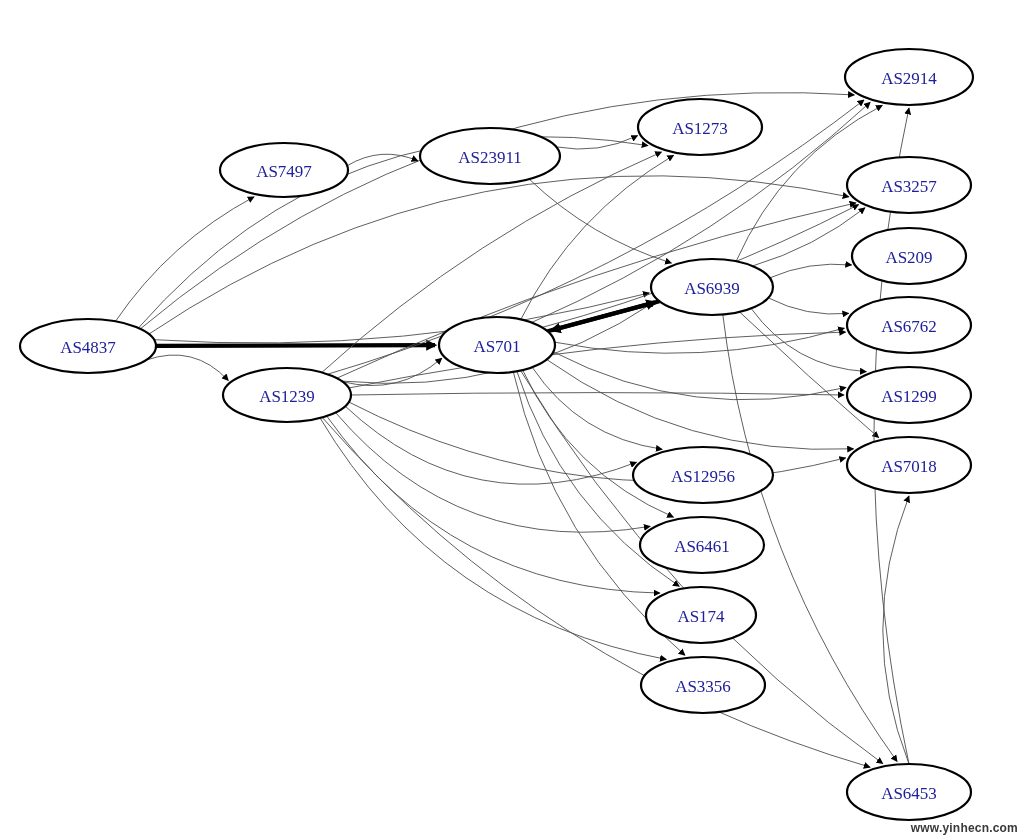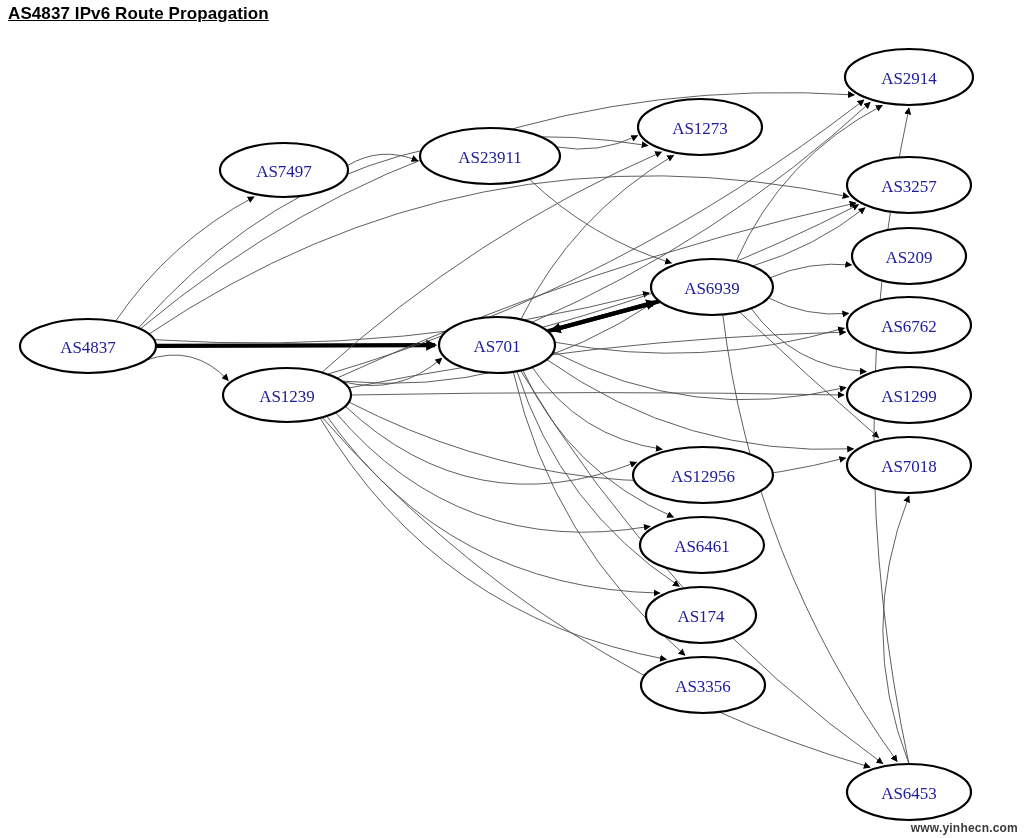--- a/index.html
+++ b/index.html
@@ -27,21 +27,20 @@
     font-family:"Liberation Serif",serif;
     font-size:17px;fill:#20209c;
     text-anchor:middle;dominant-baseline:central;
   }
 </style>
 </head>
 <body>
 
 <div id="stage">
 
-  <div id="title">AS4837 IPv6 Route Propagation</div>
 
   <svg id="graph" viewBox="0 0 1024 838" xmlns="http://www.w3.org/2000/svg">
     <defs>
       <marker id="arrow-thin" viewBox="0 0 10 10" refX="9" refY="5" markerWidth="7" markerHeight="7" orient="auto-start-reverse" markerUnits="userSpaceOnUse">
         <path d="M 0 0 L 10 5 L 0 10 z" fill="#000000"></path>
       </marker>
       <marker id="arrow-bold" viewBox="0 0 10 10" refX="8" refY="5" markerWidth="11" markerHeight="11" orient="auto-start-reverse" markerUnits="userSpaceOnUse">
         <path d="M 0 0 L 10 5 L 0 10 z" fill="#000000"></path>
       </marker>
     </defs>

